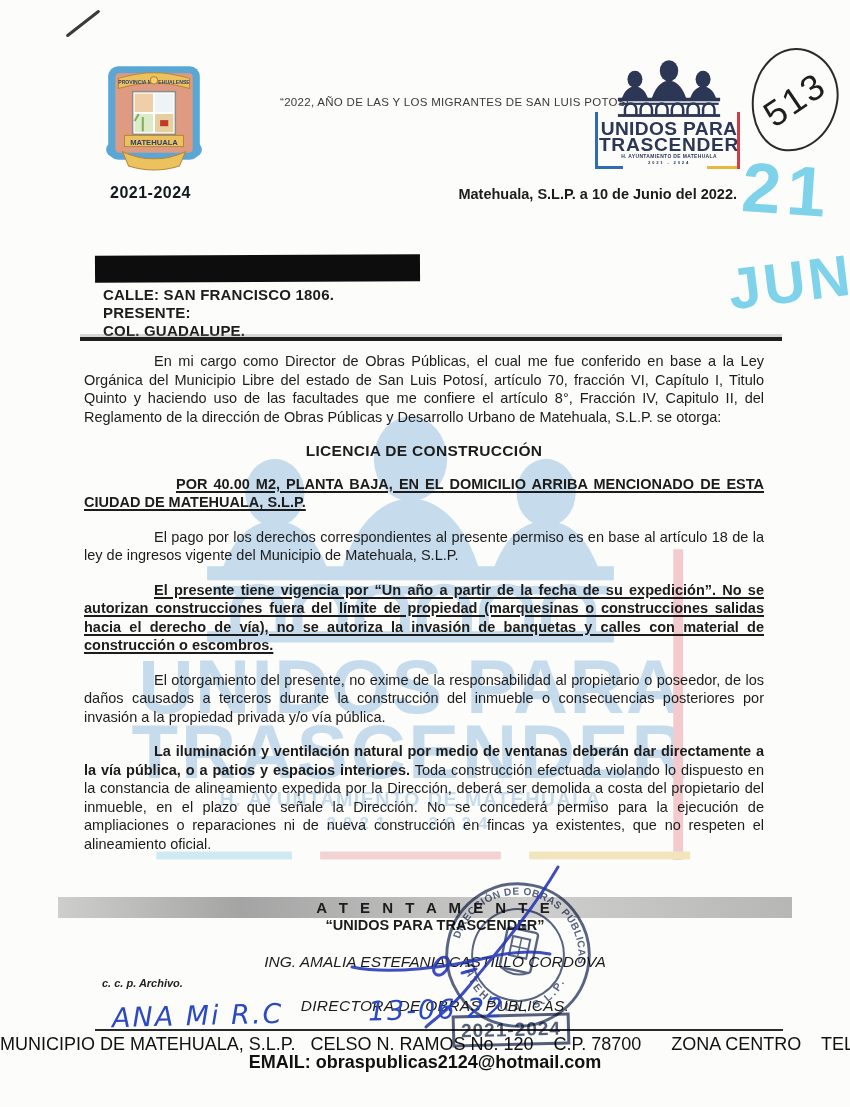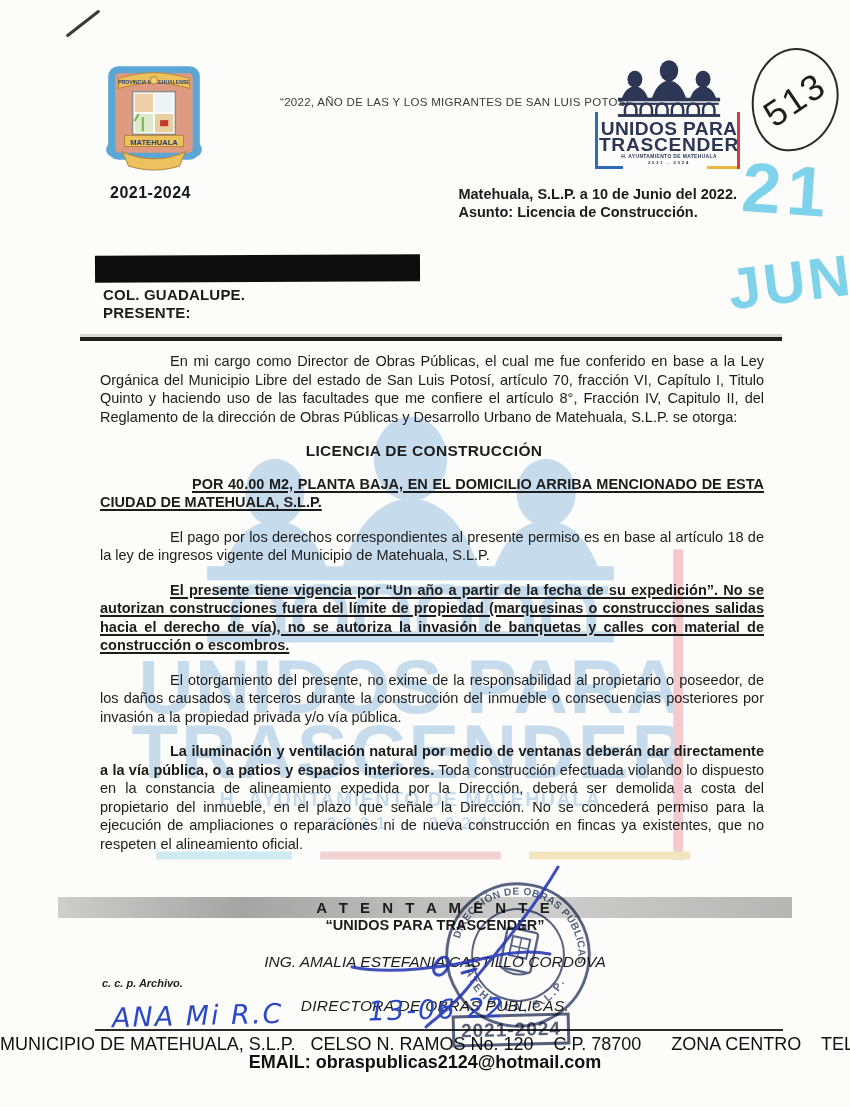--- a/index.html
+++ b/index.html
@@ -34,21 +34,21 @@
 
   
   .redaction{left:95px;top:255px;width:325px;height:27px;background:#0d0d0d;transform:rotate(-.3deg);z-index:2;}
   .addr{left:103px;top:286px;font-size:15px;font-weight:bold;line-height:18px;z-index:2;letter-spacing:.2px;}
   .divider{left:80px;top:337px;width:702px;height:4px;background:#1f1f1f;z-index:2;
            box-shadow:0 -3px 0 rgba(120,120,120,.28);}
 
   
   .body-block{left:84px;top:352px;width:680px;z-index:2;font-size:14.5px;line-height:18.5px;
               text-align:justify;}
-  .body-block p{margin:0 0 16px 16px;text-indent:70px;}
+  .body-block p{margin:0 0 16px 0;text-indent:70px;}
   .license-title{text-align:center;font-weight:bold;font-size:15.5px;letter-spacing:.3px;
                  margin:12px 0 14px 0 !important;text-indent:0 !important;}
   .u-bold{font-weight:bold;text-decoration:underline;text-decoration-thickness:1.5px;text-underline-offset:2px;}
   .p2{text-indent:92px !important;}
   .b{font-weight:bold;}
 
   
   .watermark{left:128px;top:408px;width:565px;color:#b9d5ea;opacity:.8;z-index:0;}
 
   
@@ -158,27 +158,27 @@
 
   <div class="abs folio-circle">
     <span class="folio-num">513</span>
   </div>
 
   <div class="abs rcv-day">21</div>
   <div class="abs rcv-month">JUN</div>
 
   <div class="abs meta">
     <div class="b">Matehuala, S.L.P. a 10 de Junio del 2022.</div>
-    <div class="b">Asunto: Licencia de Construcción.</div>
   </div>
 
   <div class="abs redaction"></div>
   <div class="abs addr">
+    <div>CALLE: SAN FRANCISCO 1806.</div>
+    <div>PRESENTE:</div>
     <div>COL. GUADALUPE.</div>
-    <div>PRESENTE:</div>
   </div>
   <div class="abs divider"></div>
 
   <div class="abs body-block">
     <p>En mi cargo como Director de Obras Públicas, el cual me fue conferido en base a la Ley Orgánica del Municipio Libre del estado de San Luis Potosí, artículo 70, fracción VI, Capítulo I, Titulo Quinto y haciendo uso de las facultades que me confiere el artículo 8°, Fracción IV, Capitulo II, del Reglamento de la dirección de Obras Públicas y Desarrollo Urbano de Matehuala, S.L.P. se otorga:</p>
     <p class="license-title">LICENCIA DE CONSTRUCCIÓN</p>
     <p class="u-bold p2">POR 40.00 M2, PLANTA BAJA, EN EL DOMICILIO ARRIBA MENCIONADO DE ESTA CIUDAD DE MATEHUALA, S.L.P.</p>
     <p>El pago por los derechos correspondientes al presente permiso es en base al artículo 18 de la ley de ingresos vigente del Municipio de Matehuala, S.L.P.</p>
     <p class="u-bold">El presente tiene vigencia por “Un año a partir de la fecha de su expedición”. No se autorizan construcciones fuera del límite de propiedad (marquesinas o construcciones salidas hacia el derecho de vía), no se autoriza la invasión de banquetas y calles con material de construcción o escombros.</p>
     <p>El otorgamiento del presente, no exime de la responsabilidad al propietario o poseedor, de los daños causados a terceros durante la construcción del inmueble o consecuencias posteriores por invasión a la propiedad privada y/o vía pública.</p>

